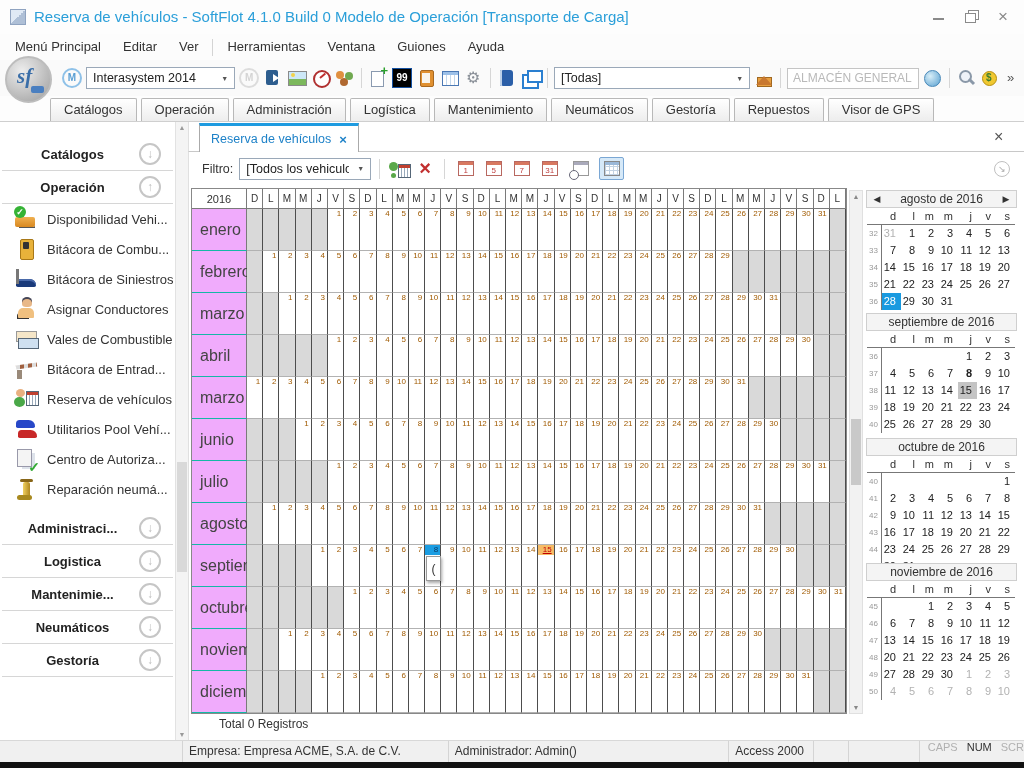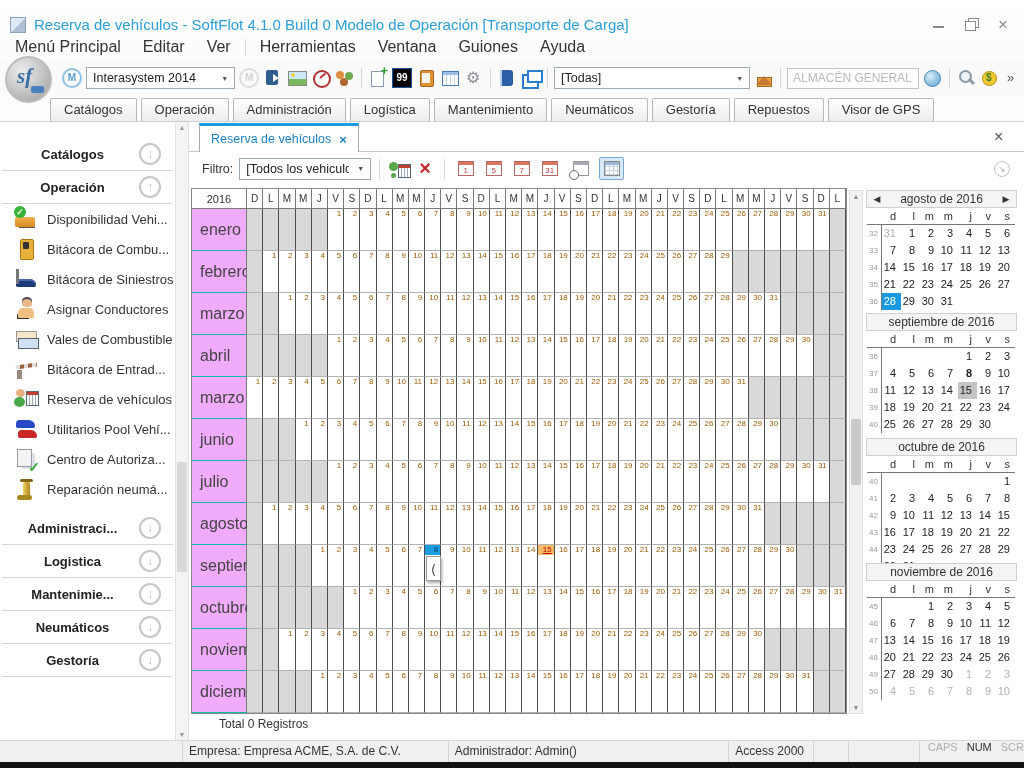--- a/index.html
+++ b/index.html
@@ -1,33 +1,33 @@
 <!DOCTYPE html>
 <html><head>
 <meta charset="utf-8">
 <style>
   *{box-sizing:border-box;margin:0;padding:0}
   html,body{width:1024px;height:768px;overflow:hidden}
   body{font-family:"Liberation Sans",sans-serif;background:#fff;position:relative;color:#333}
 
   
-  .titlebar{position:absolute;left:0;top:8px;width:1024px;height:34px;background:#fdfdfd}
+  .titlebar{position:absolute;left:0;top:0;width:1024px;height:34px;background:#fdfdfd}
   .appico{position:absolute;left:10px;top:9px;width:16px;height:16px;border:1px solid #8fa3c0;
     background:linear-gradient(135deg,#dfe9f5 50%,#aebfd6 50%)}
   .wtitle{position:absolute;left:34px;top:0;line-height:34px;font-size:15px;color:#2b9fd9;white-space:nowrap}
   .winbtns{position:absolute;right:10px;top:7px;display:flex;gap:10px}
   .wb{width:22px;height:20px;position:relative;cursor:pointer}
   .wb-min::before{content:"";position:absolute;left:5px;top:11px;width:11px;height:2px;background:#8a8a8a}
   .wb-rest::before{content:"";position:absolute;left:8px;top:3px;width:9px;height:8px;border:1px solid #8a8a8a;background:#fff}
   .wb-rest::after{content:"";position:absolute;left:5px;top:6px;width:9px;height:8px;border:1px solid #8a8a8a;background:#fff}
   .wb-close::before{content:"×";position:absolute;left:6px;top:0;font-size:17px;line-height:20px;color:#8a8a8a}
 
   
   .menubar{position:absolute;left:0;top:34px;width:1024px;height:26px;display:flex;align-items:center;padding-left:4px;background:#fcfcfc}
-  .mitem{padding:0 11px;font-size:16px;color:#333;cursor:pointer;line-height:26px}
+  .mitem{padding:0 11px;font-size:13px;color:#333;cursor:pointer;line-height:26px}
   .msep{width:1px;height:17px;background:#d4d4d4;margin:0 3px}
 
   
   .toolbar{position:absolute;left:0;top:60px;width:1024px;height:36px;display:flex;align-items:center;gap:4px;padding-left:62px;background:#fafafa}
   .logo{position:absolute;left:5px;top:56px;width:47px;height:47px;border-radius:50%;z-index:9;
     background:radial-gradient(circle at 35% 30%,#ededed,#9d9d9d);border:2px solid #bdbdbd}
   .logo::before{content:"sf";position:absolute;left:10px;top:6px;font:italic bold 21px "Liberation Serif",serif;color:#3a6ea8}
   .logo::after{content:"";position:absolute;left:24px;top:28px;width:13px;height:7px;background:#4a7fc0;border-radius:2px}
   .tsep{width:1px;height:20px;background:#d6d6d6;margin:0 2px}
   .combo{height:22px;border:1px solid #9aa8b8;background:#fff;display:inline-flex;align-items:center;padding:0 6px;font-size:12.5px;color:#222;position:relative;cursor:pointer}

